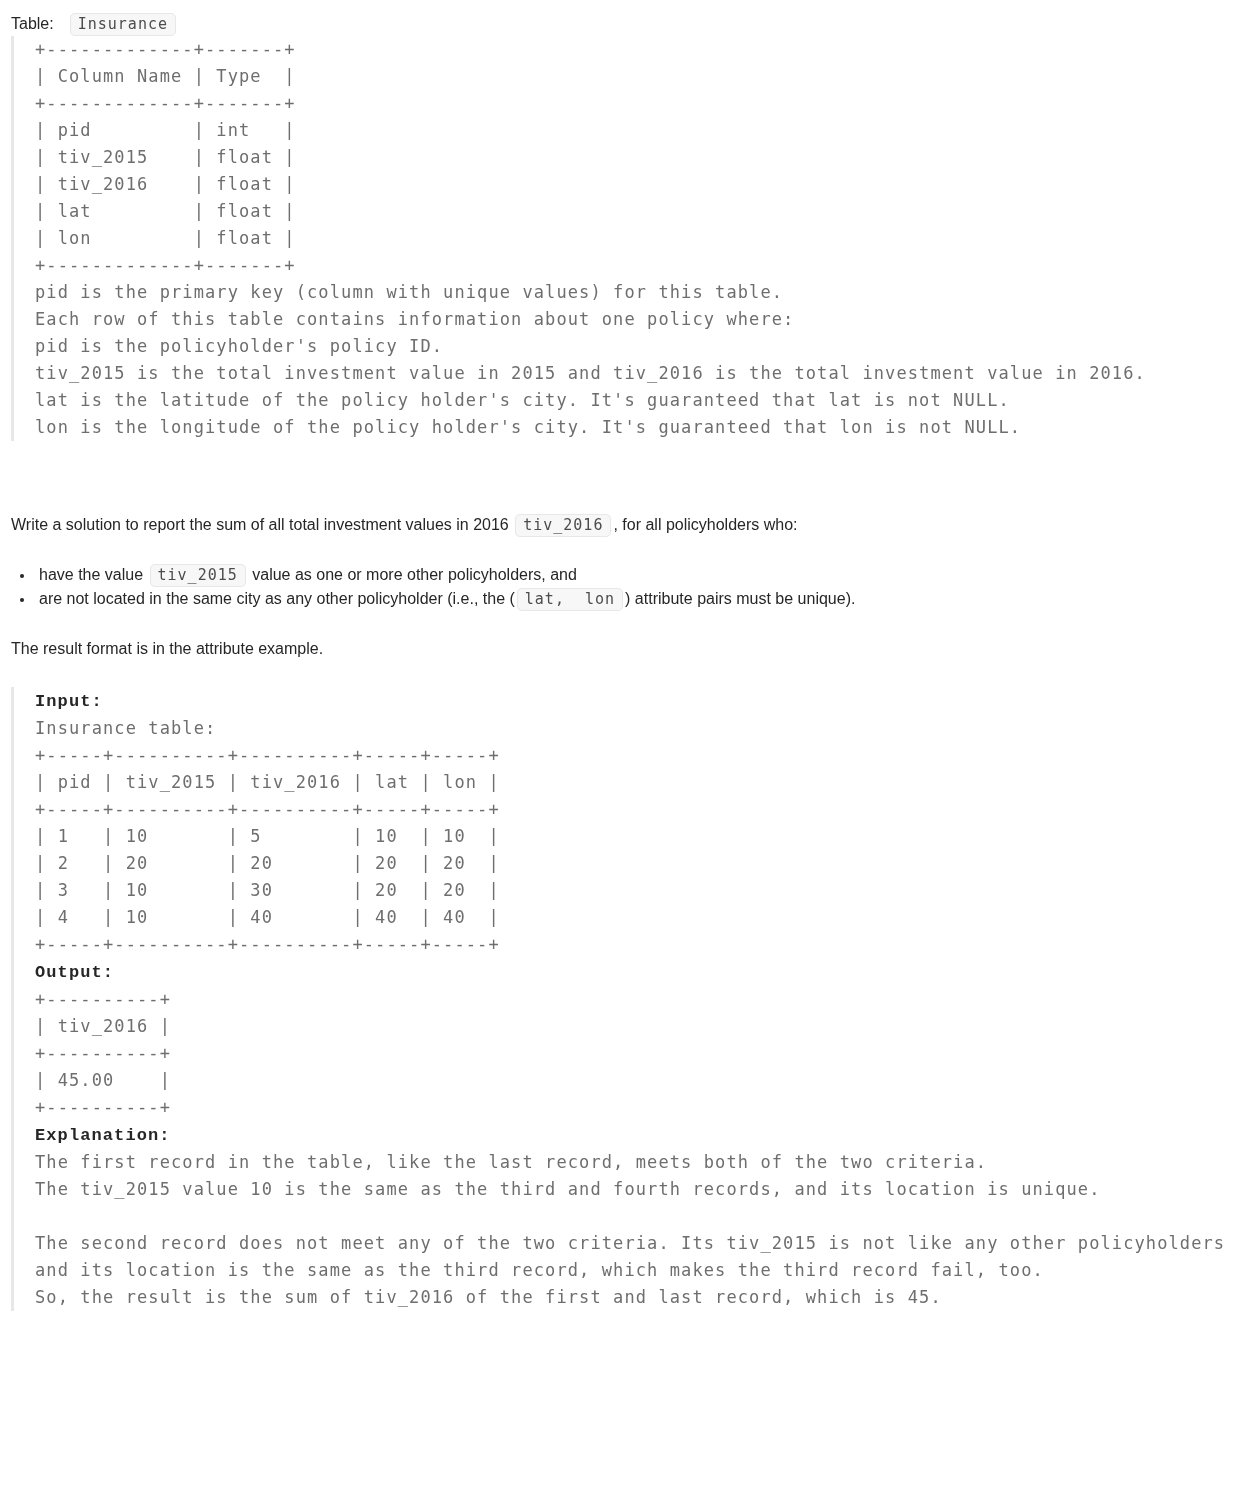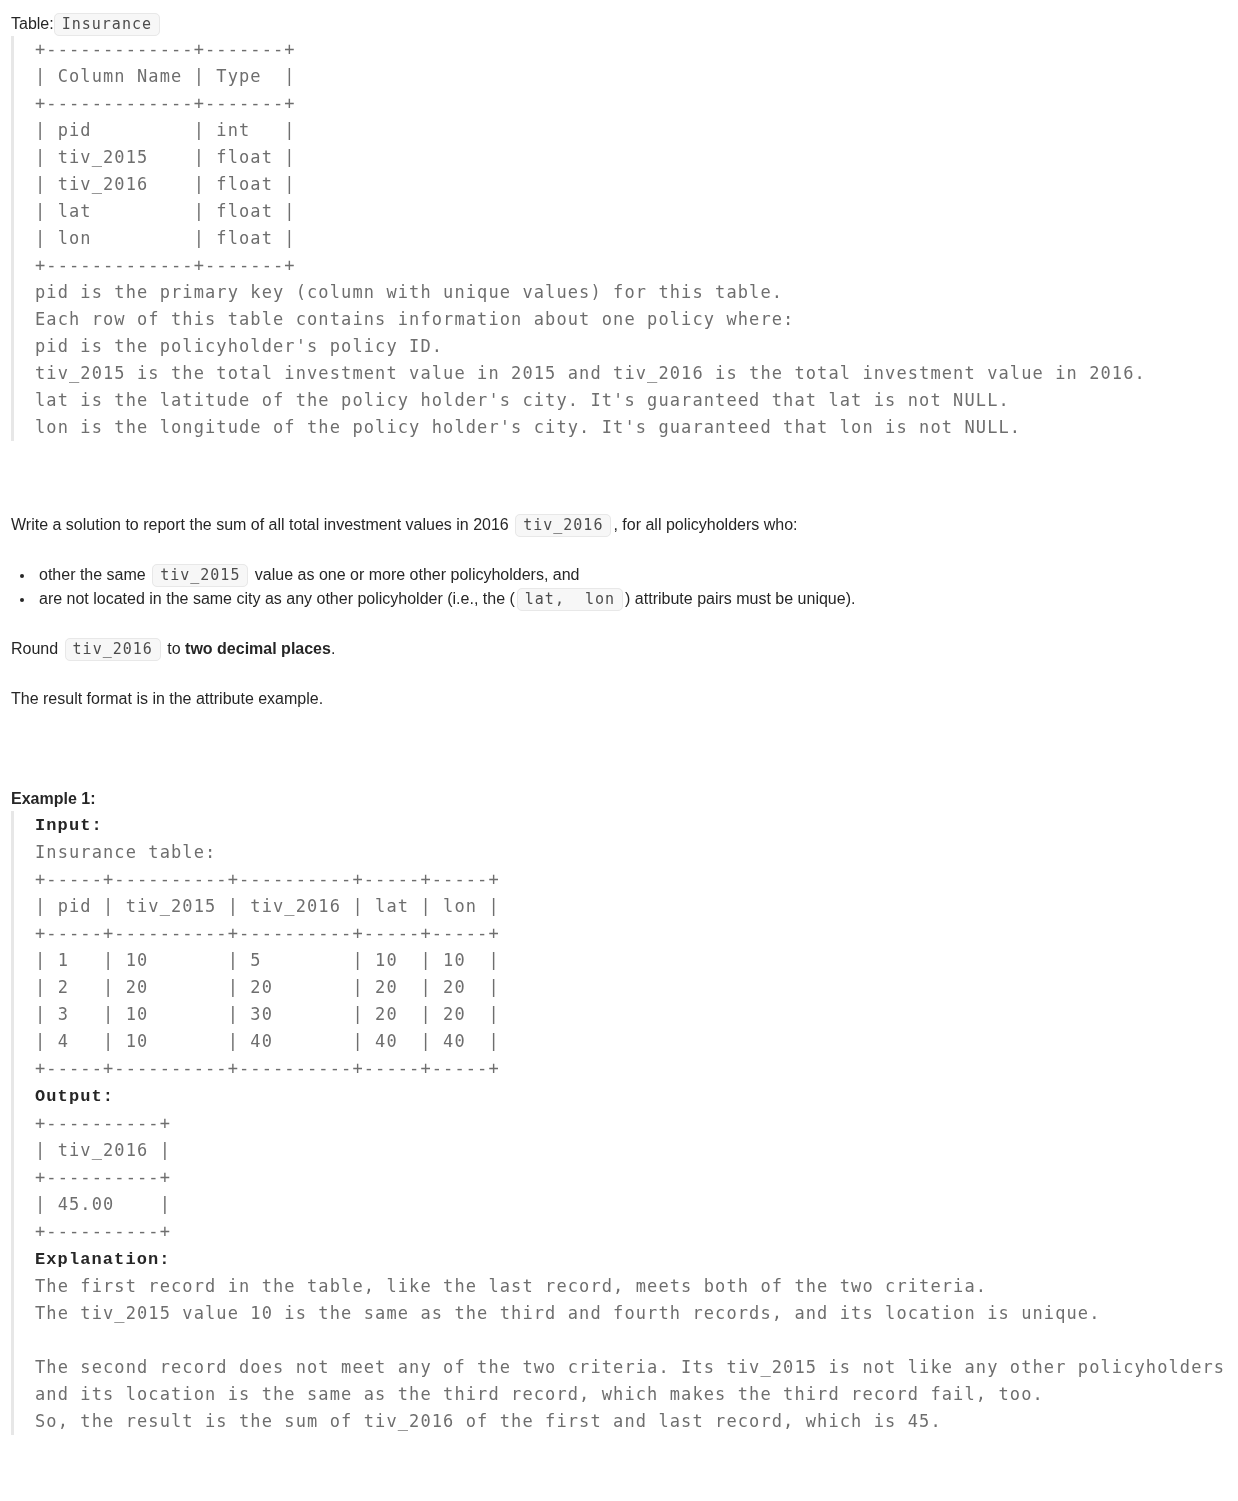--- a/index.html
+++ b/index.html
@@ -68,50 +68,48 @@
     font-weight: 700;
     color: #262626;
   }
   .example-pre { margin-top: 18px; }
 </style>
 </head>
 <body>
 
 <div class="page">
 
-  <p class="title-line"><span>Table:</span><code class="pill" style="margin-left:0;">Insurance</code></p>
+  <p class="title-line"><span>Table:</span><code class="pill" style="margin-left:16px;">Insurance</code></p>
 
   <pre class="block schema-pre"><span>+-------------+-------+
 | Column Name | Type  |
 +-------------+-------+
 | pid         | int   |
 | tiv_2015    | float |
 | tiv_2016    | float |
 | lat         | float |
 | lon         | float |
 +-------------+-------+
 </span><span>pid is the primary key (column with unique values) for this table.
 Each row of this table contains information about one policy where:
 pid is the policyholder's policy ID.
 tiv_2015 is the total investment value in 2015 and tiv_2016 is the total investment value in 2016.
 lat is the latitude of the policy holder's city. It's guaranteed that lat is not NULL.
 lon is the longitude of the policy holder's city. It's guaranteed that lon is not NULL.</span></pre>
 
   <p class="intro-p"><span>Write a solution to report the sum of all total investment values in 2016 </span><code class="pill">tiv_2016</code><span>, for all policyholders who:</span></p>
 
   <ul class="criteria">
-    <li><span>other the same </span><code class="pill">tiv_2015</code><span> value as one or more other policyholders, and</span></li>
+    <li><span>have the value </span><code class="pill">tiv_2015</code><span> value as one or more other policyholders, and</span></li>
     <li><span>are not located in the same city as any other policyholder (i.e., the (</span><code class="pill">lat,  lon</code><span>) attribute pairs must be unique).</span></li>
   </ul>
 
-  <p><span>Round </span><code class="pill">tiv_2016</code><span> to </span><strong>two decimal places</strong><span>.</span></p>
 
   <p>The result format is in the attribute example.</p>
 
-  <p class="example-heading">Example 1:</p>
 
   <pre class="block example-pre"><span class="mono-bold">Input: </span><span>
 Insurance table:
 +-----+----------+----------+-----+-----+
 | pid | tiv_2015 | tiv_2016 | lat | lon |
 +-----+----------+----------+-----+-----+
 | 1   | 10       | 5        | 10  | 10  |
 | 2   | 20       | 20       | 20  | 20  |
 | 3   | 10       | 30       | 20  | 20  |
 | 4   | 10       | 40       | 40  | 40  |

